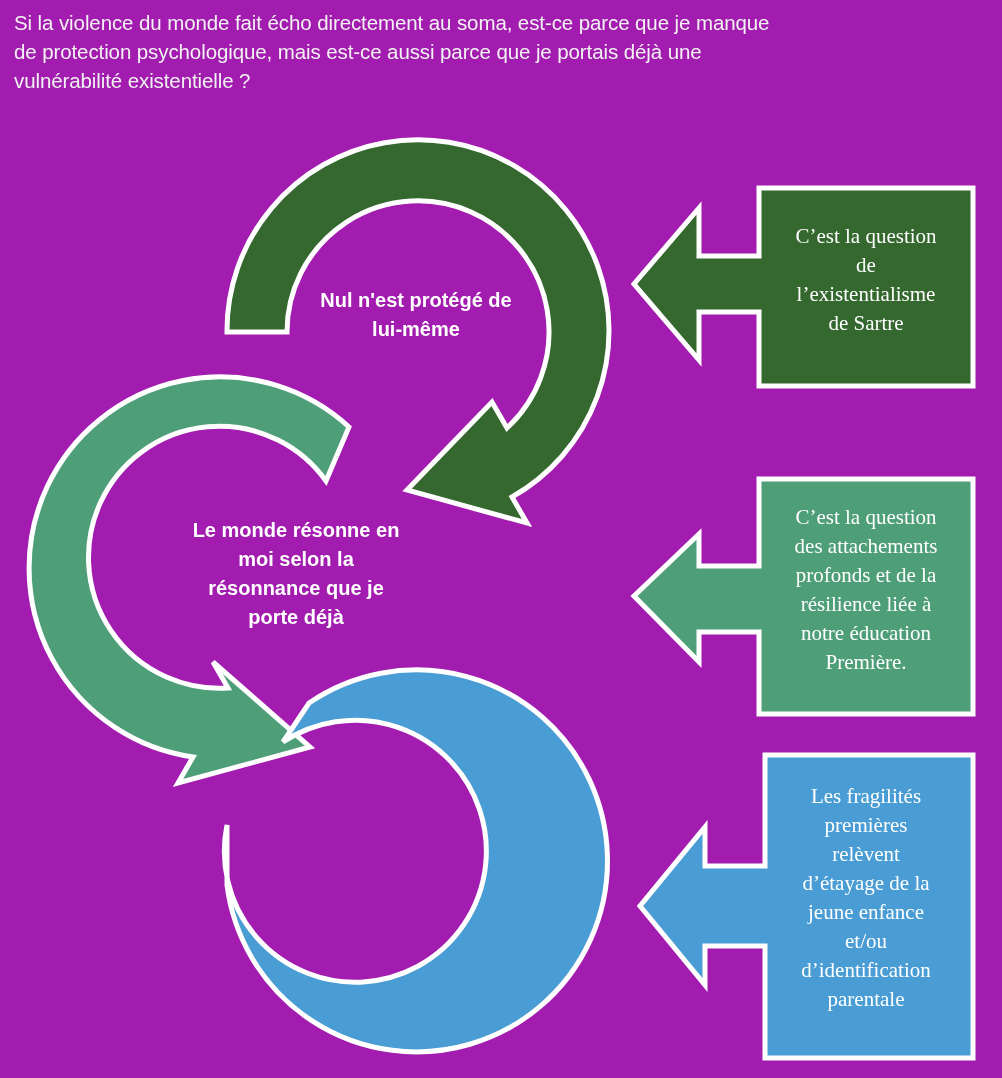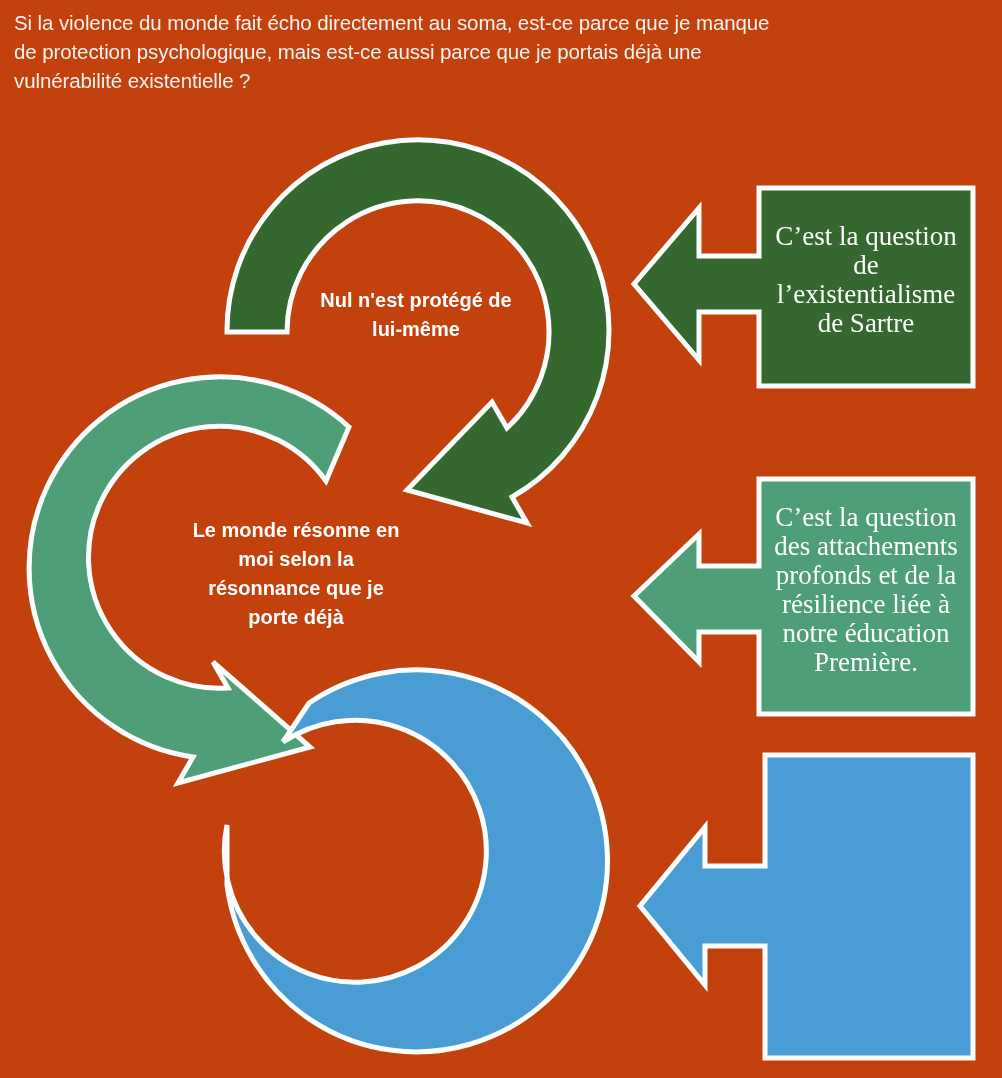--- a/index.html
+++ b/index.html
@@ -52,33 +52,33 @@
   }
   #label-green  { left: 288px; top: 286px; width: 256px; }
   #label-teal   { left: 168px; top: 516px; width: 256px; }
   #label-blue   { left: 284px; top: 775px; width: 264px; }
 
   
   .callout-text {
     position: absolute;
     color: #ffffff;
     font-family: "Liberation Serif", serif;
-    font-size: 27px;
+    font-size: 21px;
     line-height: 29px;
     text-align: center;
     white-space: pre-line;
   }
   #callout-text-1 { left: 766px; top: 222px; width: 200px; }
   #callout-text-2 { left: 766px; top: 503px; width: 200px; }
   #callout-text-3 { left: 766px; top: 782px; width: 200px; }
 </style>
 </head>
 <body style="background: rgb(43, 42, 41);">
 
-<div id="page" style="background: #c2410c;">
+<div id="page" style="background: #a21caf;">
 
   <div id="heading">Si la violence du monde fait écho directement au soma, est-ce parce que je manque
 de protection psychologique, mais est-ce aussi parce que je portais déjà une
 vulnérabilité existentielle ?</div>
 
   <svg id="canvas" viewBox="0 0 1002 1078">
 
     <g>
       <path fill="#34682e" stroke="#ffffff" stroke-width="5" stroke-linejoin="miter" d="M 227,332
                A 191,191 0 1 1 512,497
@@ -170,14 +170,22 @@
 l’existentialisme
 de Sartre</div>
 
   <div class="callout-text" id="callout-text-2">C’est la question
 des attachements
 profonds et de la
 résilience liée à
 notre éducation
 Première.</div>
 
+  <div class="callout-text" id="callout-text-3">Les fragilités
+premières
+relèvent
+d’étayage de la
+jeune enfance
+et/ou
+d’identification
+parentale</div>
 
 </div>
 
 </body></html>

